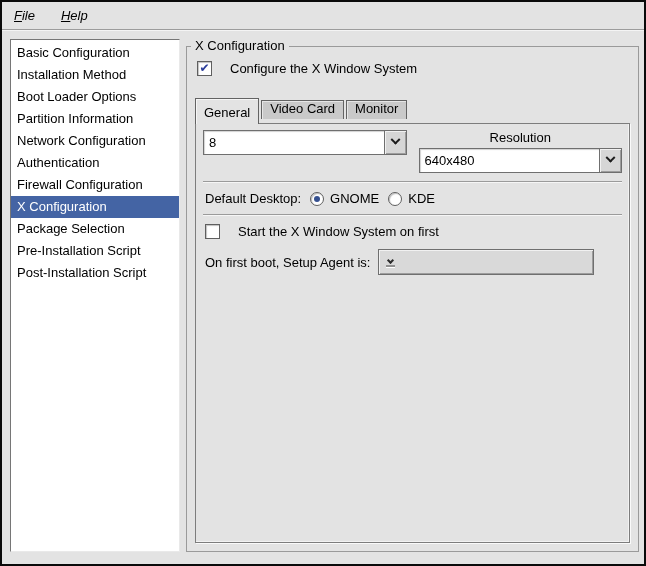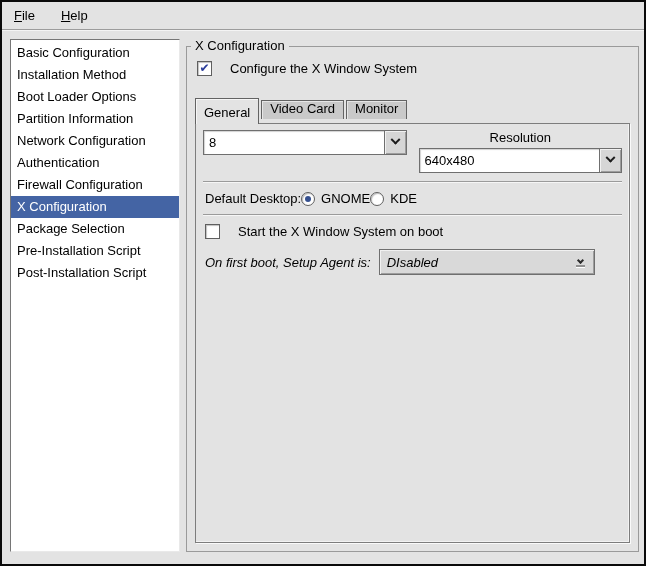--- a/index.html
+++ b/index.html
@@ -15,20 +15,21 @@
   }
 
   
   .menubar {
     height: 28px; flex: 0 0 28px;
     display: flex; align-items: center;
     padding: 0 6px; gap: 14px;
     border-bottom: 1px solid #9c9c9c;
     box-shadow: 0 1px 0 #f4f4f4;
     background: #e3e3e3;
+    font-style: italic;
   }
   .menu-item { display: inline-block; padding: 3px 6px; cursor: default; }
   .menu-item::first-letter { text-decoration: underline; }
 
   
   .app-body { flex: 1; display: flex; padding: 9px 5px 12px 8px; gap: 6px; min-height: 0; }
 
   .sidebar {
     width: 170px; flex: 0 0 170px;
     background: #fff;
@@ -129,21 +130,21 @@
     transform: rotate(45deg) translate(-2px,-2px);
   }
 
   .sep {
     height: 2px; margin: 8px 0;
     border-top: 1px solid #9b9b9b;
     border-bottom: 1px solid #f6f6f6;
   }
 
   
-  .radio-row { display: flex; align-items: flex-end; padding-left: 2px; }
+  .radio-row { display: flex; align-items: flex-end; gap: 9px; padding-left: 2px; }
   .radio-opt { display: flex; align-items: center; gap: 6px; }
   .radio {
     width: 14px; height: 14px; border-radius: 50%;
     background: #fff;
     border: 1px solid #5f5f5f;
     box-shadow: inset 1px 1px 1px rgba(0,0,0,.25);
     position: relative; cursor: default;
   }
   .radio[data-checked="true"]::after {
     content: ""; position: absolute; left: 3px; top: 3px;
@@ -245,27 +246,26 @@
           <span class="radio-opt">
             <span class="radio" data-checked="false"></span>
             <span>KDE</span>
           </span>
         </div>
 
         <div class="sep"></div>
 
         <div class="check-row" style="padding-left:2px;">
           <span class="checkbox" data-checked="false"></span>
-          <span>Start the X Window System on boot</span>
-        </div>
-
-        <div class="setup-row" style="margin-top:10px; padding-left:2px;font-style:italic;">
+          <span>Start the X Window System on first</span>
+        </div>
+
+        <div class="setup-row" style="margin-top:10px; padding-left:2px;">
           <span>On first boot, Setup Agent is:</span>
           <div class="optionmenu">
-            <span class="optionmenu-value">DIsabled</span>
             <span class="dart">
               <span class="chev-sm"></span>
               <span class="bar"></span>
             </span>
           </div>
         </div>
 
         <div class="filler"></div>
       </div>
     </div>

